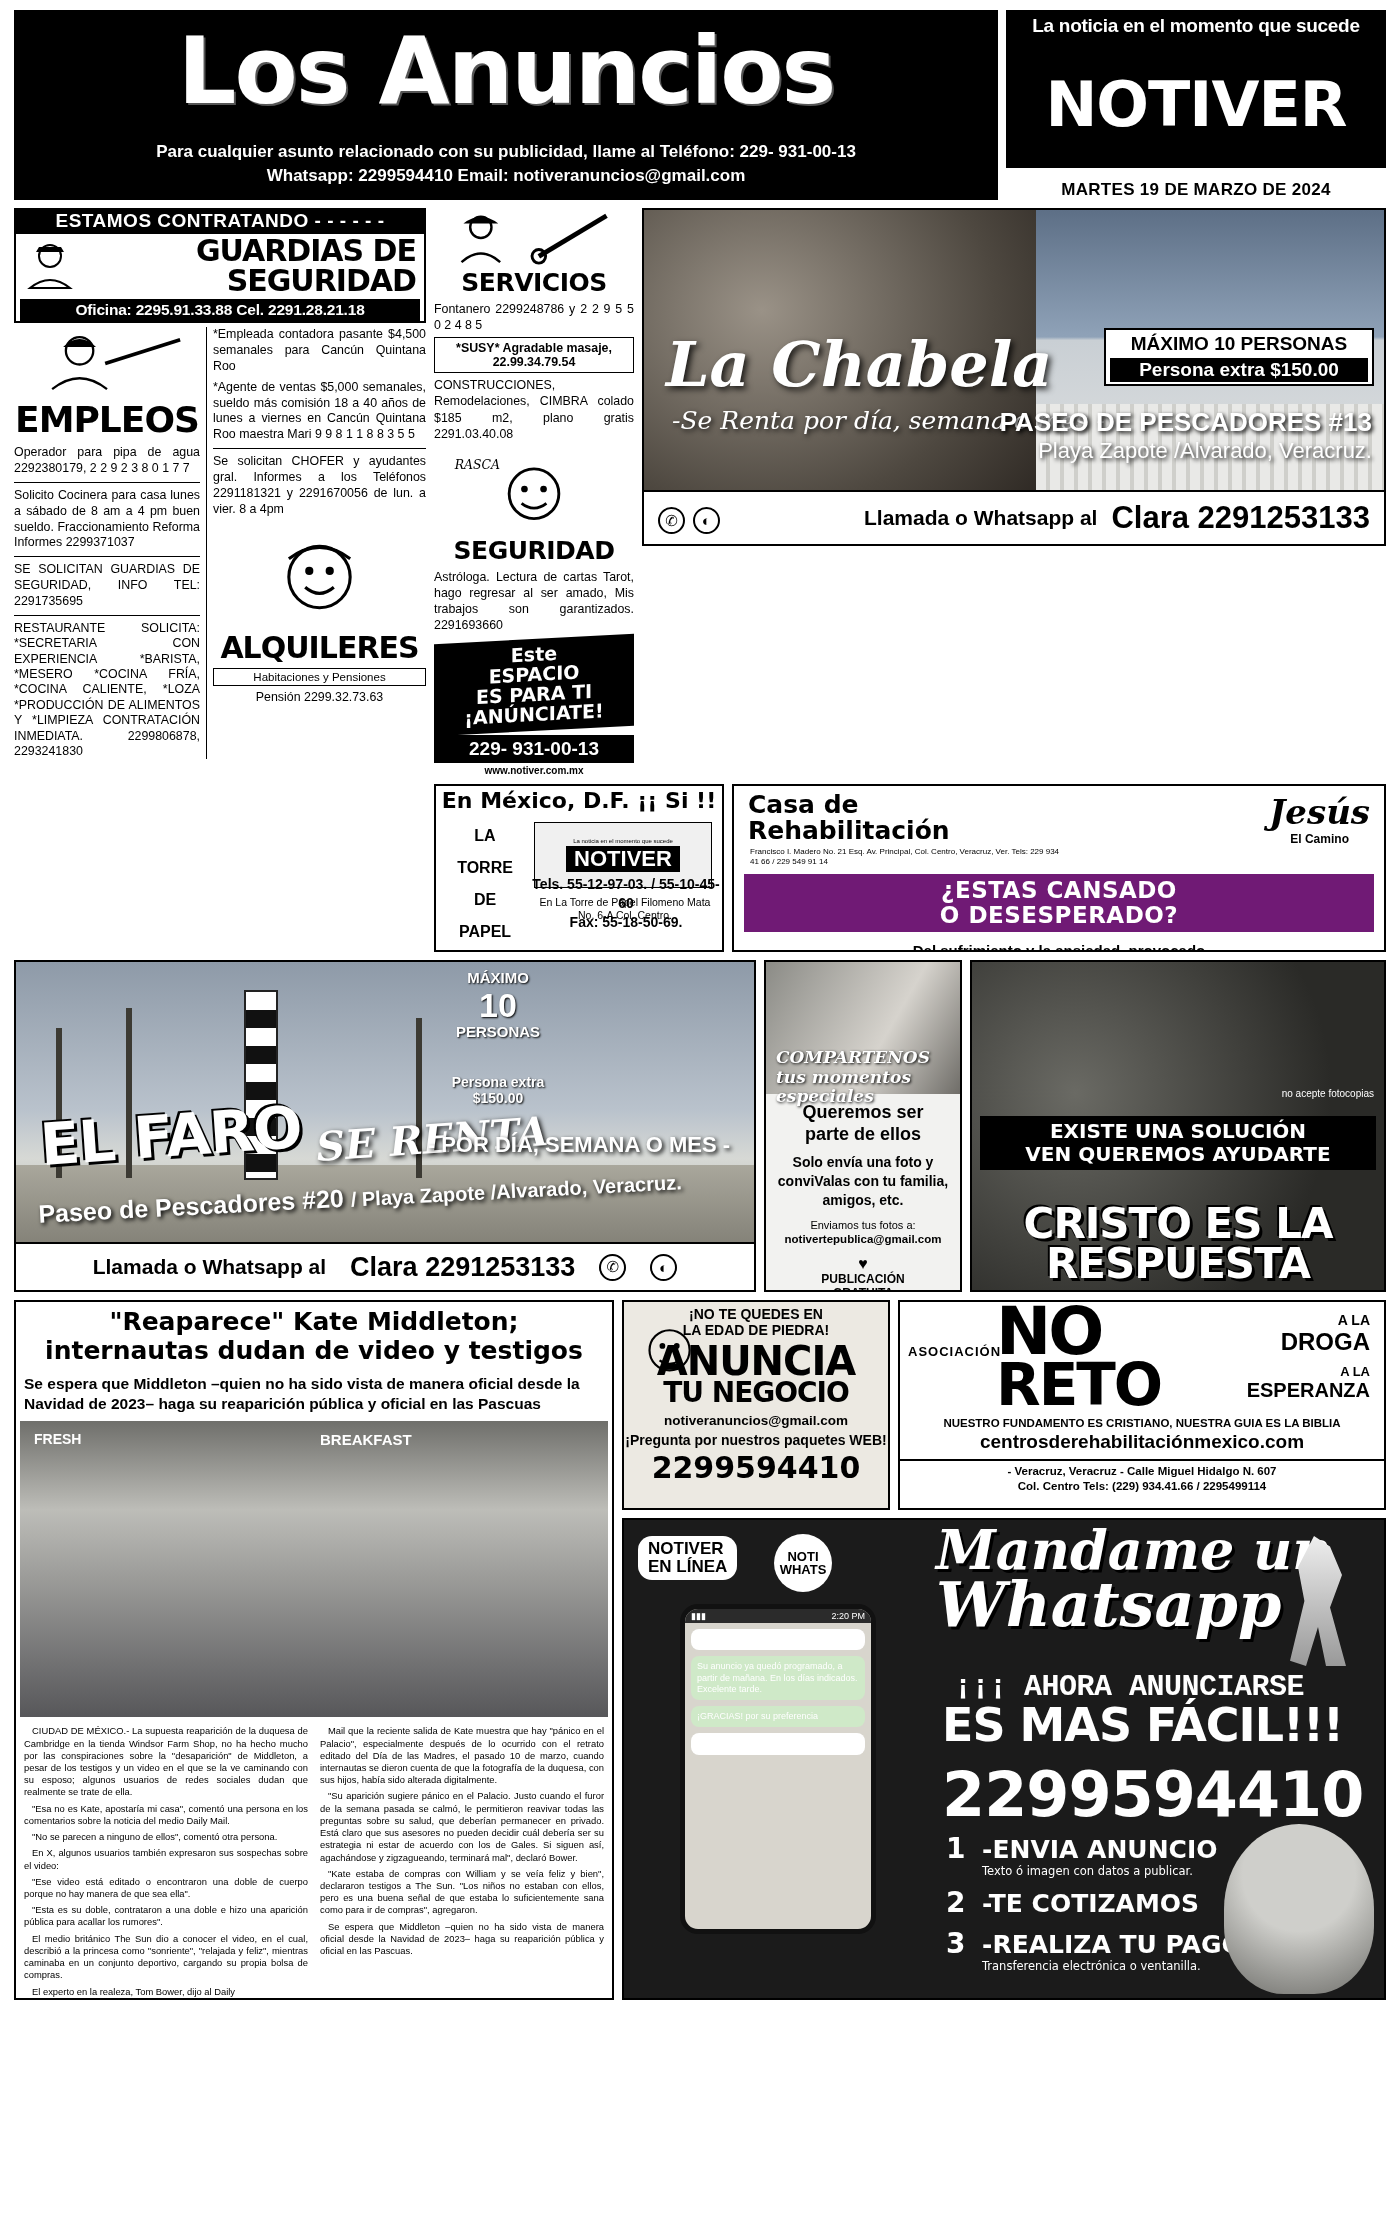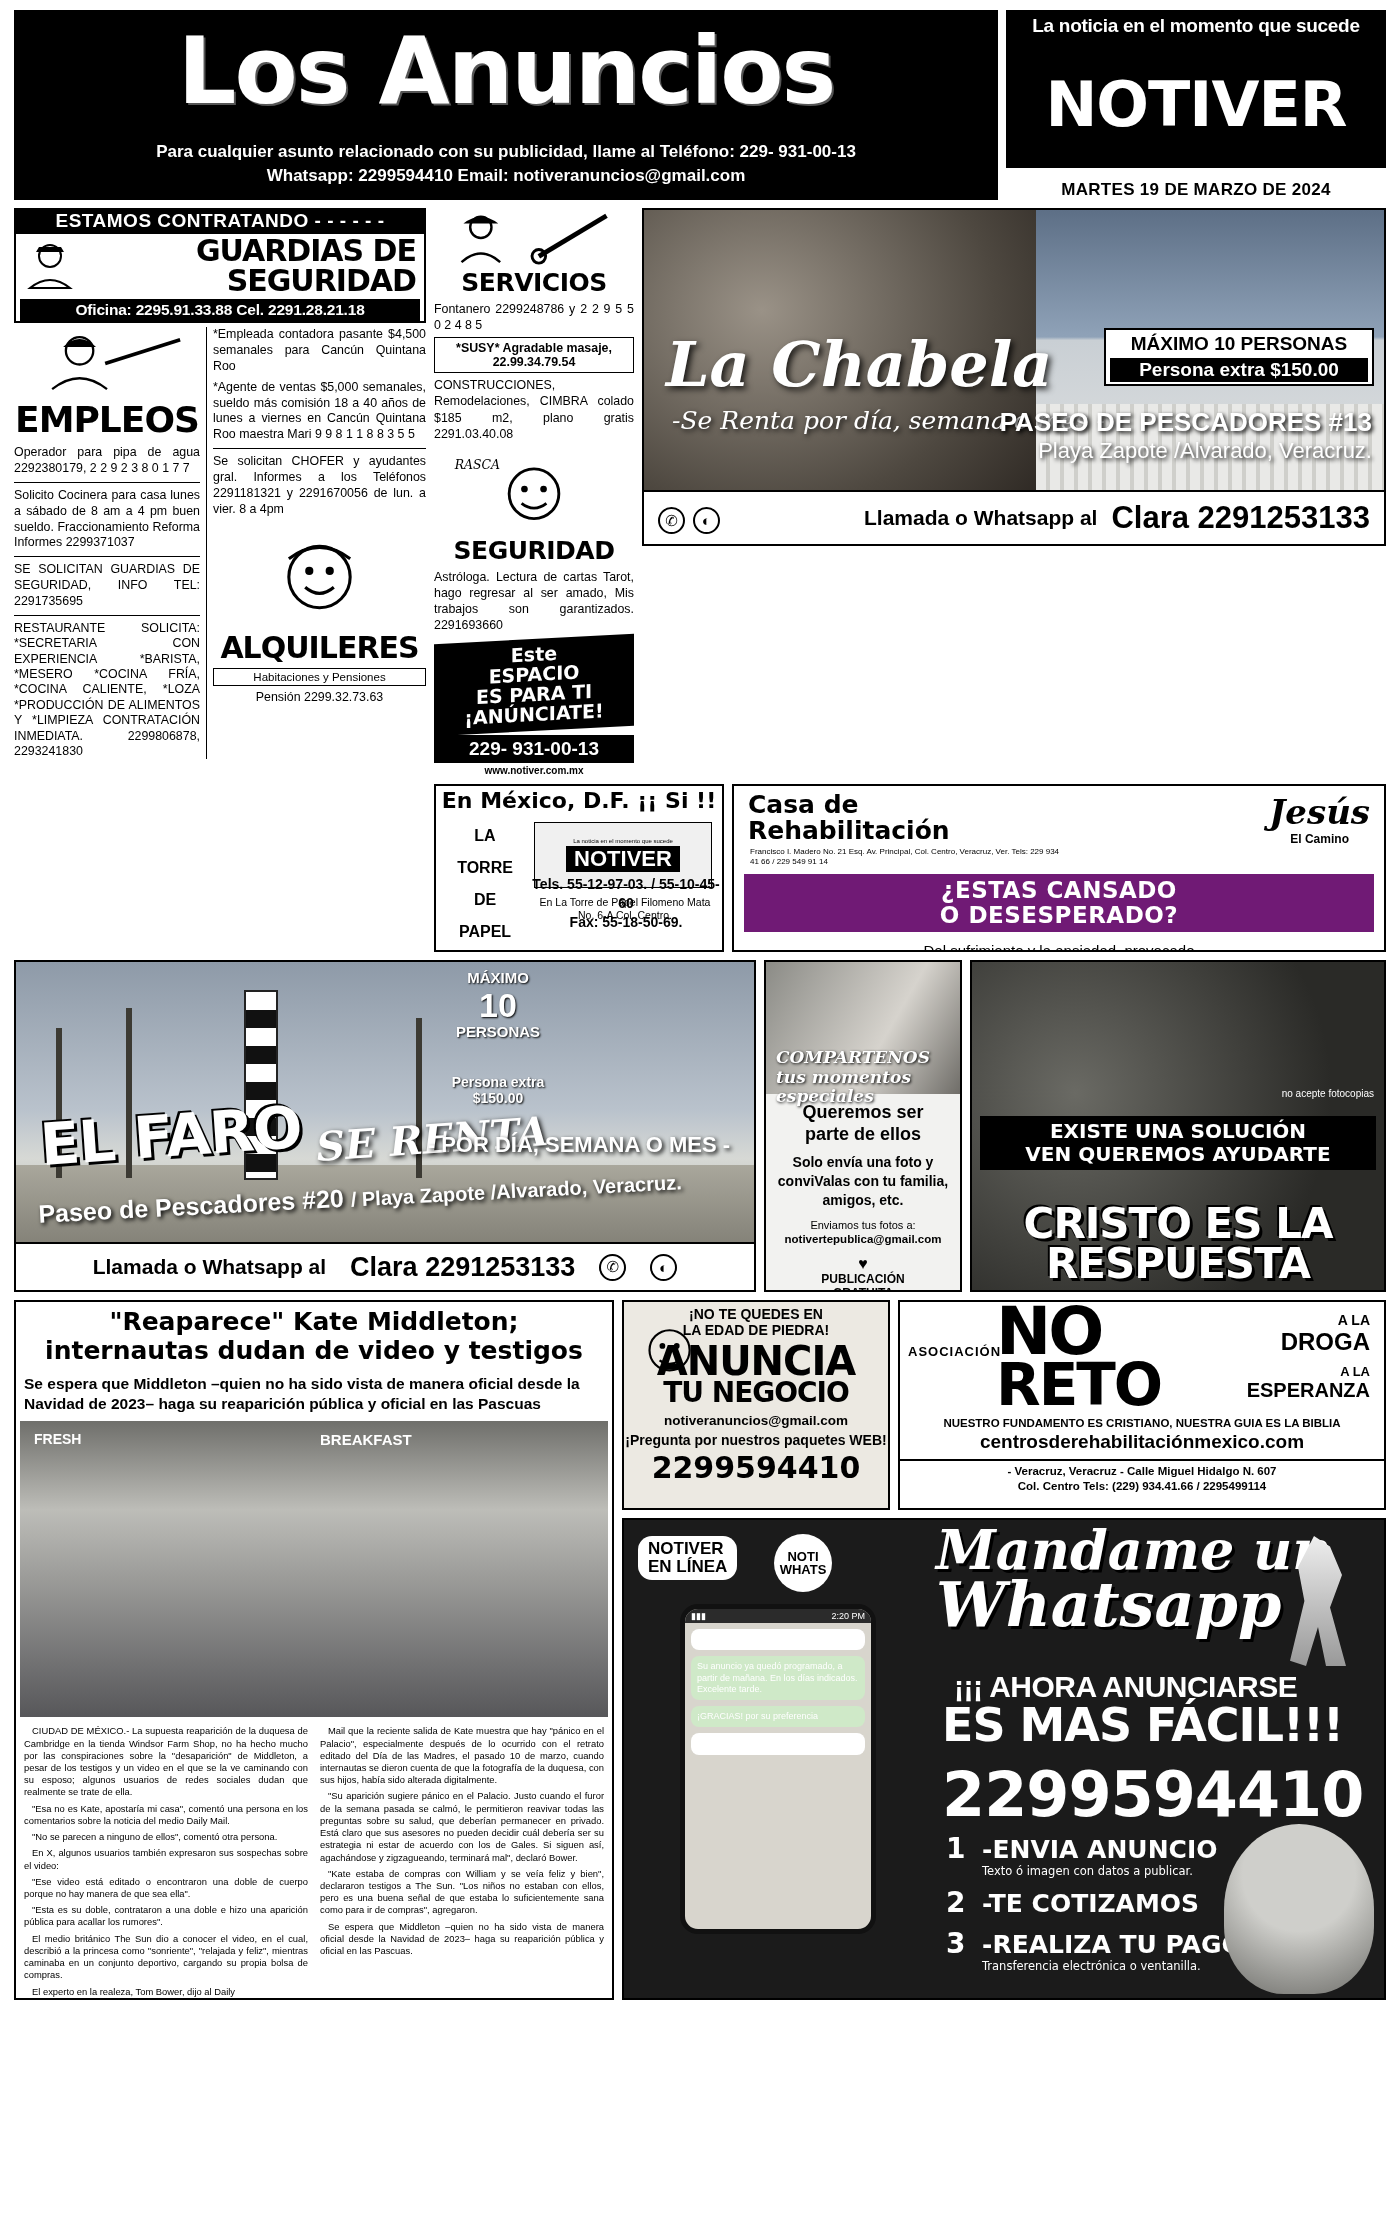--- a/index.html
+++ b/index.html
@@ -170,21 +170,21 @@
   .rehab-title { font-weight:900; font-size:25px; line-height:1.05; padding:6px 0 0 14px; font-family:"DejaVu Sans", sans-serif; }
   .jesus-logo { position:absolute; right:14px; top:6px; text-align:center; }
   .jesus-logo .jw { font-family:"DejaVu Serif", serif; font-style:italic; font-weight:bold; font-size:34px; }
   .jesus-logo .jc { font-size:12px; font-weight:bold; }
   .rehab-addr { font-size:8px; line-height:1.35; padding-left:16px; margin-top:2px; width:330px; }
   .rehab-band {
     margin:6px 10px 0; background:#701a75; color:#fff; text-align:center;
     font-family:"DejaVu Sans", sans-serif; font-weight:900; font-size:23px;
     line-height:1.08; padding:4px 2px; letter-spacing:.5px;
   }
-  .rehab-text { text-align:center; font-weight:normal; font-size:15px; line-height:1.4; margin-top:8px; padding:0 10px; }
+  .rehab-text { text-align:center; font-weight:bold; font-size:15px; line-height:1.4; margin-top:8px; padding:0 10px; }
 
   
   .faro { width:742px; position:relative; background:#6b7280; overflow:hidden; }
   .faro-sky { position:absolute; inset:0; background:linear-gradient(#8e9aa8 0%,#b9c2cc 45%,#d7d9d5 60%,#7e8279 100%); }
   .faro-sand { position:absolute; left:0; right:0; bottom:0; height:38%; background:linear-gradient(#a9a79c,#6e6c63); }
   .faro-tower { position:absolute; left:228px; top:28px; width:34px; height:190px;
      background:repeating-linear-gradient(#fff 0 18px,#111 18px 36px); border:2px solid #222; }
   .faro-palm { position:absolute; bottom:34%; width:6px; height:150px; background:#3c3a33; }
   .faro-title {
     position:absolute; left:24px; bottom:120px; color:#fff;
@@ -304,21 +304,21 @@
   .wa-phone .bar { background:#2b2b2b; color:#fff; font-size:9px; padding:2px 6px; display:flex; justify-content:space-between; }
   .wa-msg { background:#fff; margin:6px; border-radius:8px; padding:5px 6px; font-size:9px; line-height:1.25; }
   .wa-msg.me { background:#cfe9c8; }
   .wa-head {
     position:absolute; left:312px; top:6px; right:8px;
     font-family:"DejaVu Serif", serif; font-style:italic; font-weight:900;
     font-size:54px; line-height:.92; text-shadow:3px 3px 0 #000;
   }
   .wa-head .l2 { font-size:62px; display:block; }
   .wa-ahora {
-    position:absolute; left:330px; top:150px; font-family:Liberation Sans, sans-serif;
+    position:absolute; left:330px; top:150px; font-family:Liberation Mono, monospace;
     font-weight:900; font-size:30px; letter-spacing:-.5px;
   }
   .wa-facil {
     position:absolute; left:318px; top:182px; font-family:"DejaVu Sans", sans-serif;
     font-weight:900; font-size:46px; letter-spacing:-1px; line-height:1;
   }
   .wa-tel {
     position:absolute; left:318px; top:238px; font-family:"DejaVu Sans", sans-serif;
     font-weight:900; font-size:62px; letter-spacing:-1px;
   }

